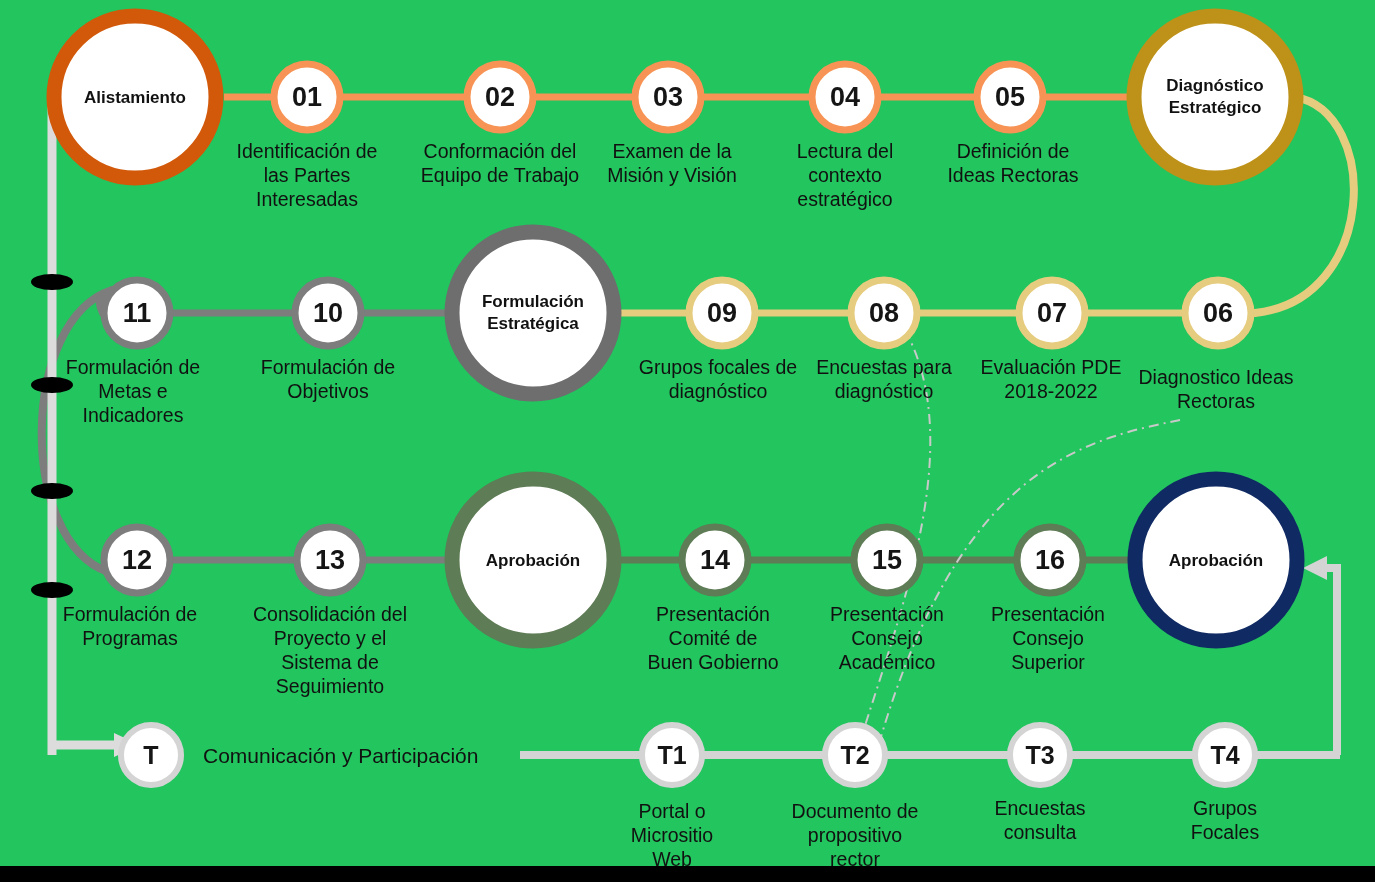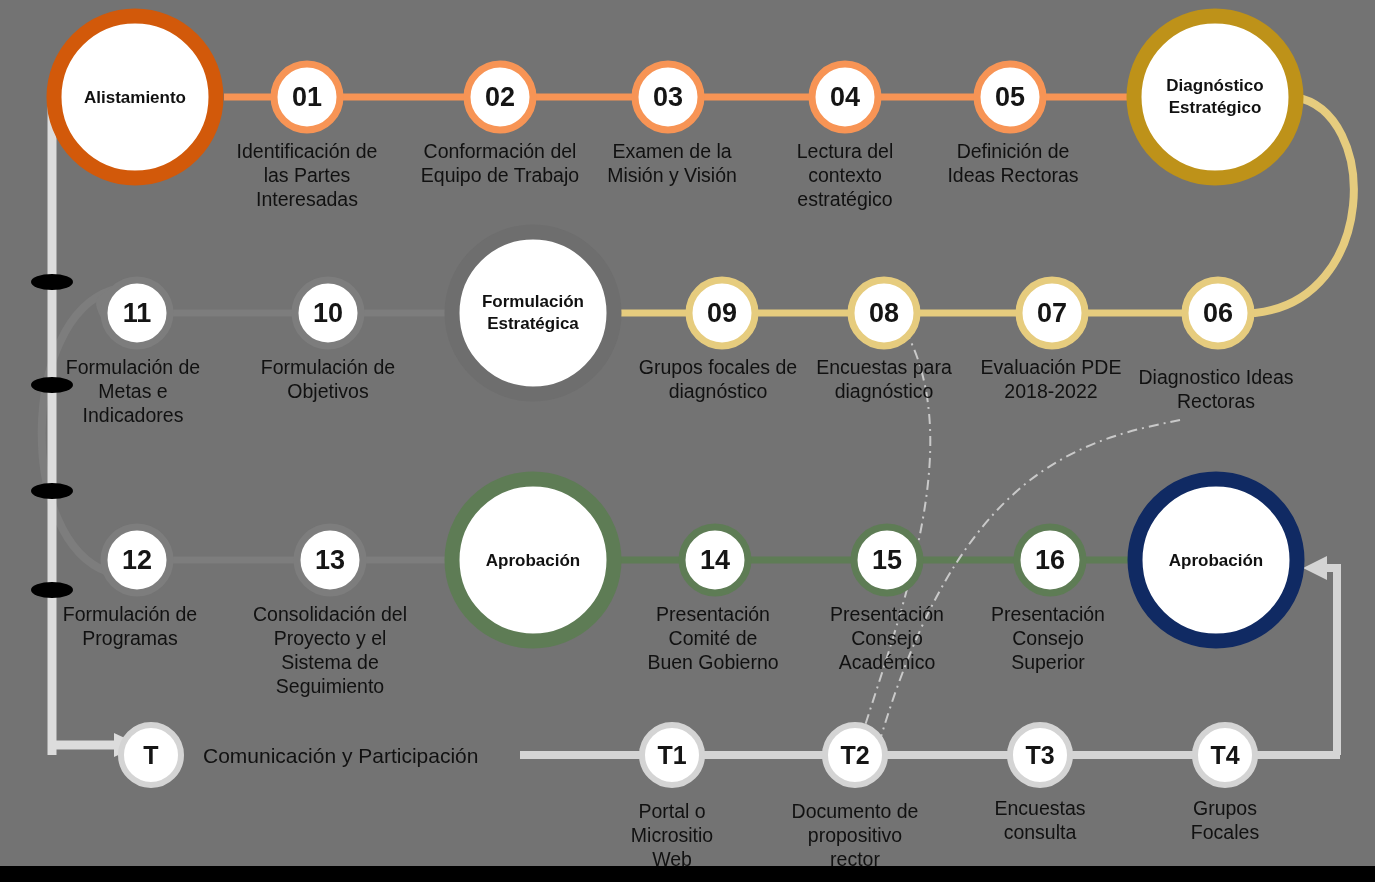--- a/index.html
+++ b/index.html
@@ -1,17 +1,17 @@
 <!DOCTYPE html>
 <html><head>
 <meta charset="utf-8">
 <style>
   html,body{margin:0;padding:0;background:#ffffff;}
   body{font-family:"Liberation Sans", sans-serif;}
-  #stage{position:relative;width:1375px;height:882px;background:#737373;overflow:hidden;}
+  #stage{position:relative;width:1375px;height:882px;background:#22c55e;overflow:hidden;}
   #stage svg{position:absolute;left:0;top:0;width:1375px;height:882px;}
   .bottombar{position:absolute;left:0;top:866px;width:1375px;height:16px;background:#000;}
   .node-num{font-family:"Liberation Sans", sans-serif;font-weight:bold;font-size:27px;fill:#151515;text-anchor:middle;dominant-baseline:middle;}
   .node-t{font-family:"Liberation Sans", sans-serif;font-weight:bold;font-size:25px;fill:#151515;text-anchor:middle;dominant-baseline:middle;}
   .big-label{font-family:"Liberation Sans", sans-serif;font-weight:bold;font-size:17px;fill:#111;text-anchor:middle;}
   .cap{font-family:"Liberation Sans", sans-serif;font-size:19.5px;fill:#111;text-anchor:middle;}
   .phrase{font-family:"Liberation Sans", sans-serif;font-size:21px;fill:#111;text-anchor:start;}
 </style>
 </head>
 <body>

